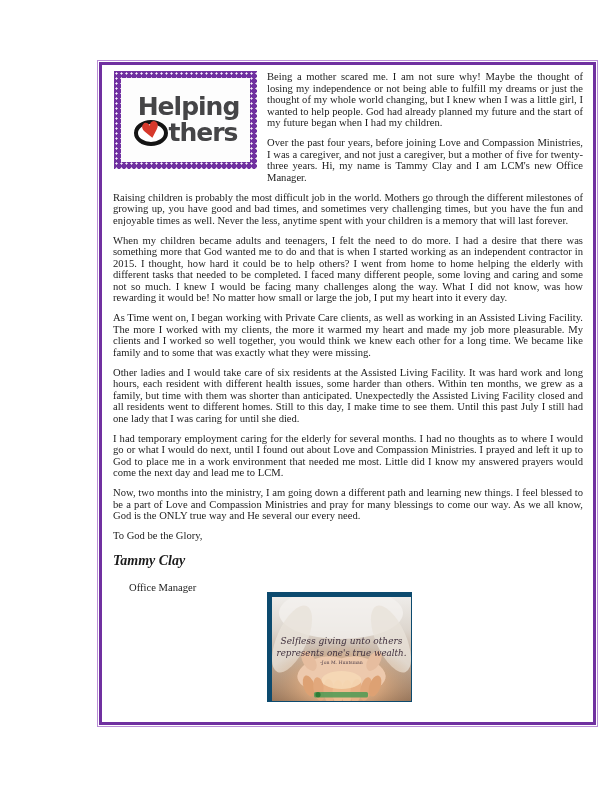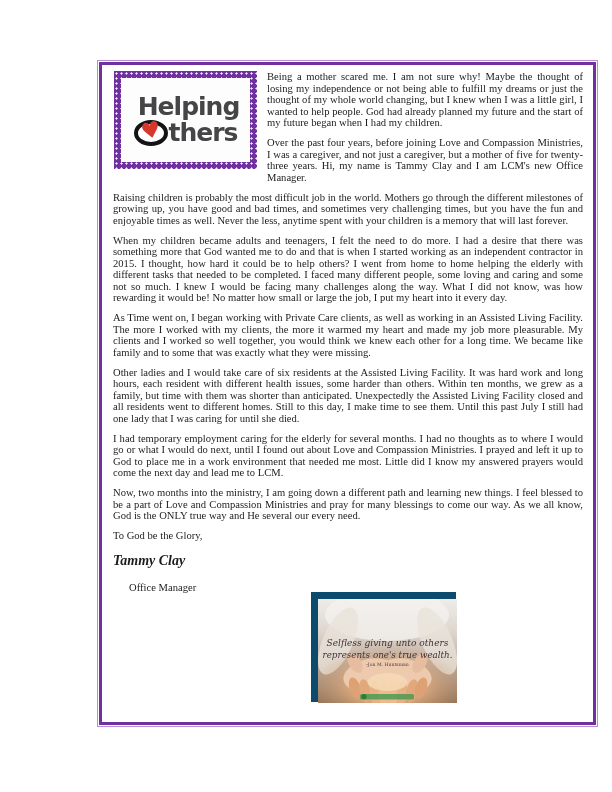--- a/index.html
+++ b/index.html
@@ -45,21 +45,21 @@
 
   .italic { }
   .p-last { margin-bottom:17px !important; }
   .sig-closing { margin:0 0 13px !important; }
   .sig-name { font-weight:bold; font-style:italic; font-size:14px; margin:0 0 3px !important; }
   .sig-title { margin:16px !important; }
 
   
   .quote-figure {
     position:absolute; left:267px; top:592px; width:145px; height:110px;
-    box-sizing:border-box; border:7px solid #0c4a6e; background:#d8cfc6;margin-left:44px;
+    box-sizing:border-box; border:5px solid #0c4a6e; background:#d8cfc6;
   }
   .quote-figure svg { display:block; }
 </style>
 </head>
 <body>
 
 <div class="page">
   <div class="frame">
     <div class="content">
 

